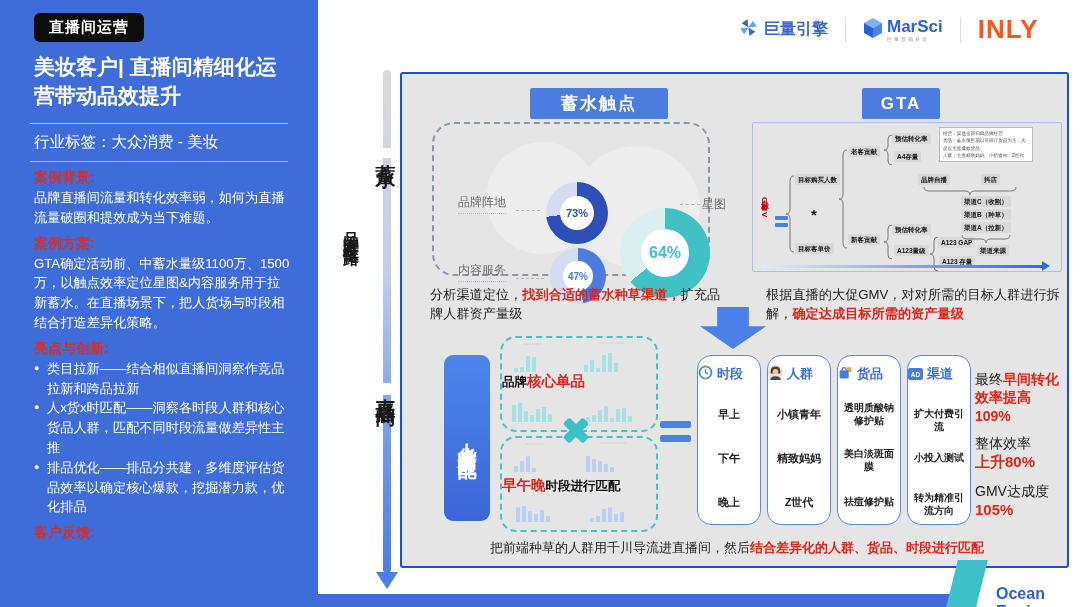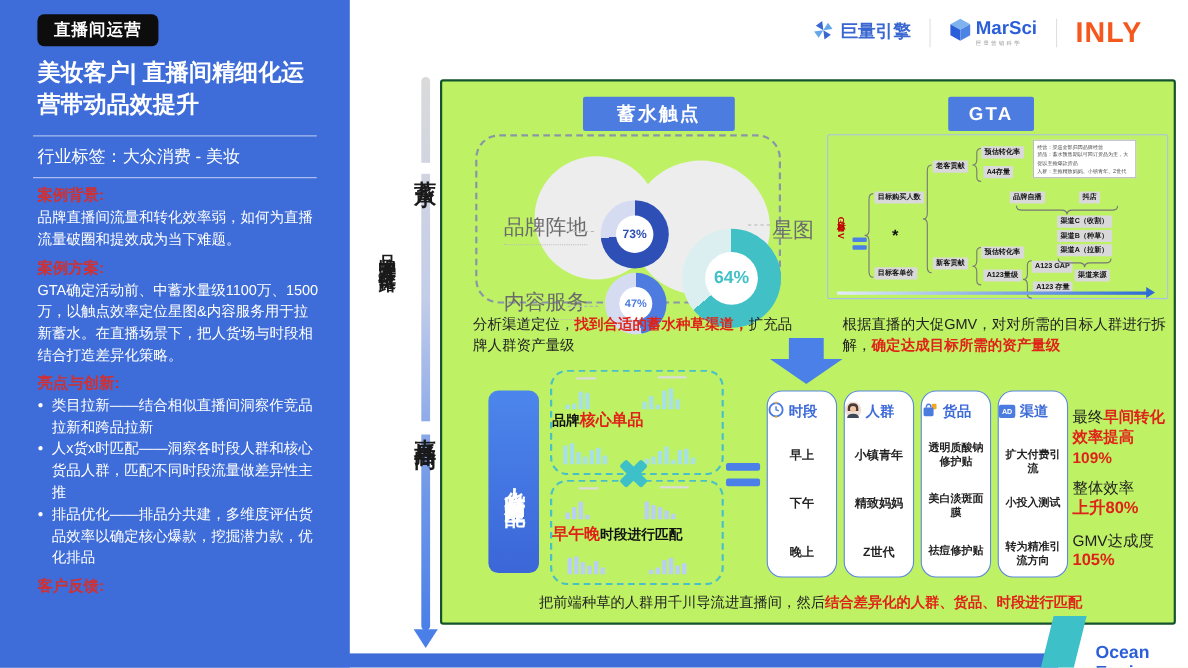--- a/index.html
+++ b/index.html
@@ -27,31 +27,31 @@
   
   .axis-line{position:absolute;left:383px;top:70px;width:8px;height:503px;border-radius:4px;
              background:linear-gradient(180deg,#DADADA 0%,#C3CDE9 40%,#7098E8 75%,#4A7FE8 100%);}
   .axis-head{position:absolute;left:376px;top:572px;width:0;height:0;
              border-left:11px solid transparent;border-right:11px solid transparent;border-top:17px solid #4A7FE8;}
   .axis-label{position:absolute;writing-mode:vertical-rl;text-orientation:upright;font-weight:bold;color:#1a1a1a;}
   .axis-top{left:373px;top:148px;font-size:20px;letter-spacing:5px;background:#fff;}
   .axis-mid{left:340px;top:219px;font-size:16px;letter-spacing:3px;}
   .axis-bot{left:373px;top:383px;font-size:20px;letter-spacing:4px;background:#fff;}
   
-  .panel{position:absolute;left:400px;top:72px;width:665px;height:492px;background:#bef264;
-         border:2px solid #14532d;border-radius:3px;}
+  .panel{position:absolute;left:400px;top:72px;width:665px;height:492px;background:#e5e5e5;
+         border:2px solid #1d4ed8;border-radius:3px;}
   .hdr{position:absolute;background:#4D7CE0;color:#fff;font-weight:bold;font-size:17px;
        display:flex;align-items:center;justify-content:center;border-radius:2px;letter-spacing:2px;}
   
   .donut-box{position:absolute;left:30px;top:48px;width:274px;height:150px;
              border:2px dashed #8A96A8;border-radius:22px;}
   .blob{position:absolute;border-radius:50%;background:#EDEDED;}
   .donut{position:absolute;border-radius:50%;display:flex;align-items:center;justify-content:center;}
   .donut .hole{background:#fff;border-radius:50%;display:flex;align-items:center;justify-content:center;font-weight:bold;}
-  .d-label{position:absolute;color:#6b6b6b;font-size:19px;border-bottom:1px dotted #BBB;padding-bottom:2px;}
+  .d-label{position:absolute;color:#6b6b6b;font-size:12px;border-bottom:1px dotted #BBB;padding-bottom:2px;}
   .dash-lead{position:absolute;border-top:1px dashed #B5B5B5;}
   .cap{position:absolute;font-size:13.2px;line-height:1.45;color:#222;}
   .cap .red{color:#E02318;font-weight:bold;}
   
   .gta-box{position:absolute;left:350px;top:48px;width:308px;height:148px;border:1px solid #A9C0E8;border-radius:2px;}
   .gnode{position:absolute;background:#D9D9D9;color:#111;font-size:6.5px;font-weight:bold;
          line-height:11px;height:11px;padding:0 3px;white-space:nowrap;border-radius:1px;text-align:center;}
   .gta-target{position:absolute;left:5px;top:72px;writing-mode:vertical-rl;text-orientation:mixed;
               color:#C00000;font-size:8px;font-weight:bold;letter-spacing:1px;}
   .geq{position:absolute;left:22px;top:93px;}

